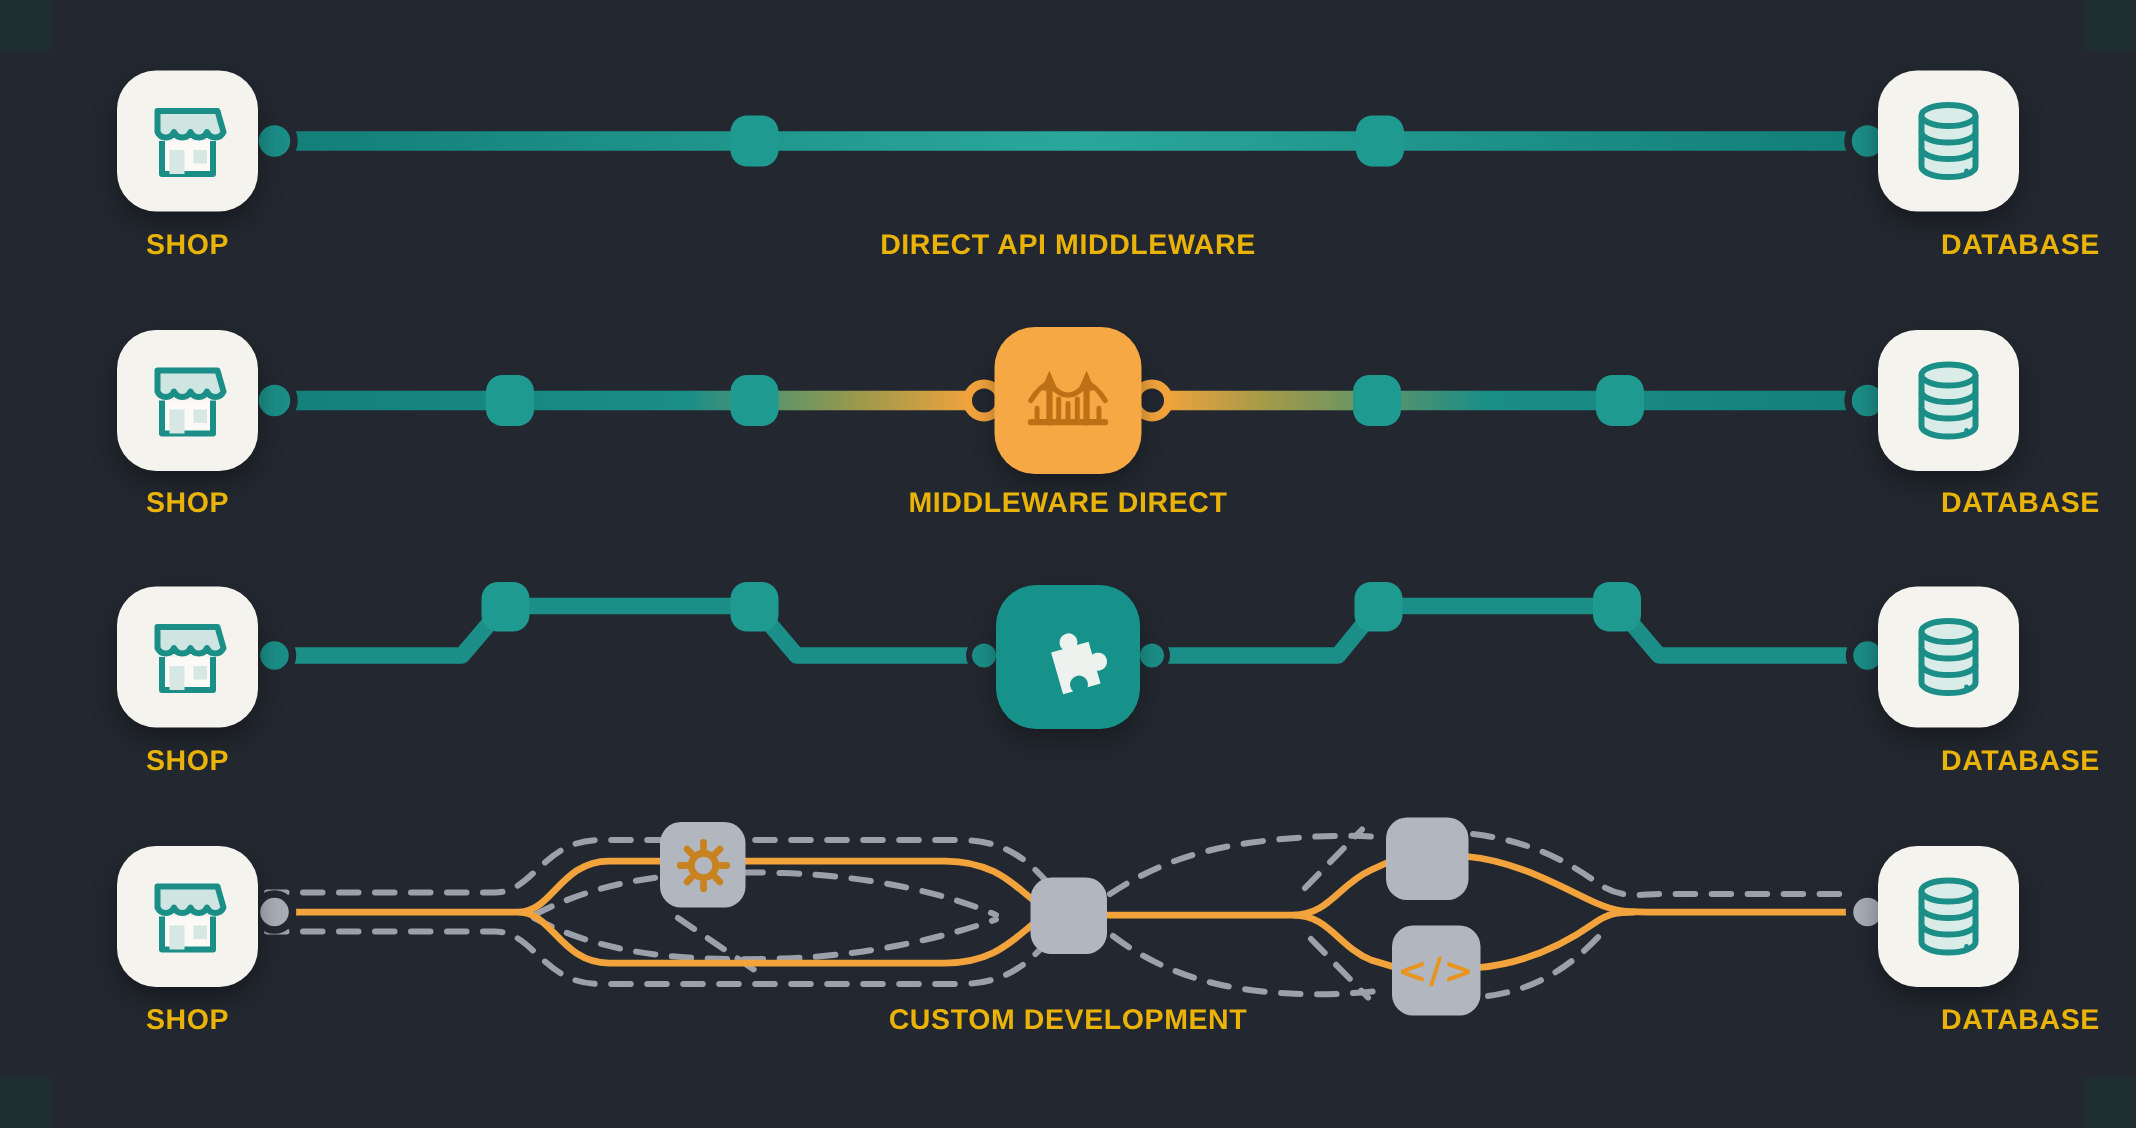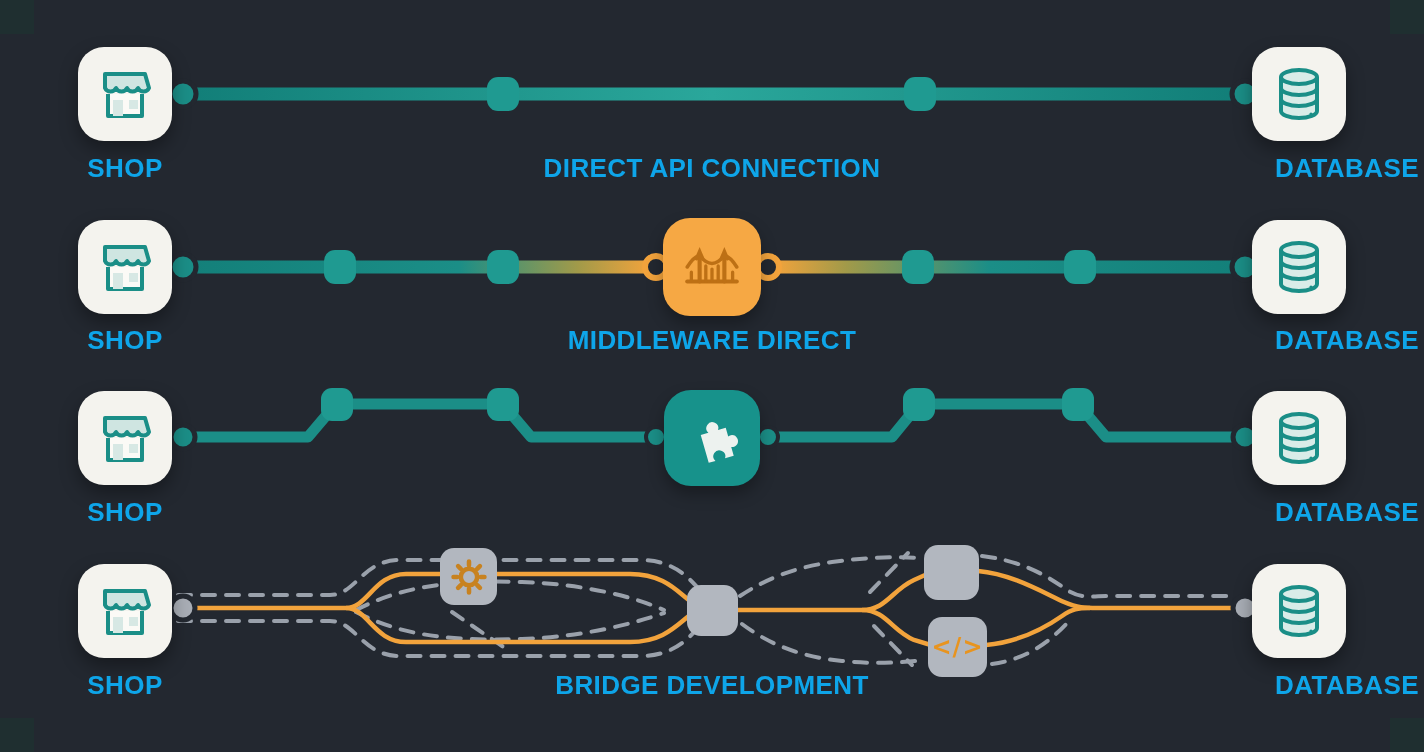--- a/index.html
+++ b/index.html
@@ -19,21 +19,21 @@
   .hub-bridge{left:663px;top:218px;width:98px;height:98px;background:#f6a844;border-radius:27px;}
   .hub-plugin{left:664px;top:390px;width:96px;height:96px;background:#17928b;border-radius:27px;}
   .mini{position:absolute;background:#b2b7bf;border-radius:14px;display:flex;
         align-items:center;justify-content:center;z-index:3;}
   .mini-gear{left:440px;top:548px;width:57px;height:57px;}
   .mini-hub{left:687px;top:585px;width:51px;height:51px;}
   .mini-plain{left:924px;top:545px;width:55px;height:55px;}
   .mini-code{left:928px;top:617px;width:59px;height:60px;}
   .code-glyph{color:#e8941f;font:700 24px "DejaVu Sans",sans-serif;letter-spacing:1px;}
 
-  .lbl{position:absolute;color:#0ea5e9;font-weight:700;font-size:26px;letter-spacing:.4px;
+  .lbl{position:absolute;color:#eab308;font-weight:700;font-size:19px;letter-spacing:.4px;
        text-align:center;white-space:nowrap;z-index:4;}
   .node-lbl{width:200px;}
   .row-title{left:0;width:1424px;}
   .shop-lbl{left:25px;}
   .db-lbl{left:1247px;}
   .y1{top:153px}.y2{top:325px}.y3{top:497px}.y4{top:670px}
   .sq1{top:47px}.sq2{top:220px}.sq3{top:391px}.sq4{top:564px}
   .shop-x{left:78px}.db-x{left:1252px}
 </style>
 </head>
@@ -149,21 +149,21 @@
       <path d="M14 15 V49 a18 7 0 0 0 36 0 V15" fill="#d9ece8"></path>
       <ellipse cx="32" cy="15" rx="18" ry="7" fill="#d9ece8"></ellipse>
       <path d="M14 26 a18 7 0 0 0 36 0"></path>
       <path d="M14 37 a18 7 0 0 0 36 0"></path>
       <circle cx="44" cy="31" r="1.6" fill="#1a8e87" stroke="none"></circle>
       <circle cx="44" cy="42" r="1.6" fill="#1a8e87" stroke="none"></circle>
       <circle cx="44" cy="52" r="1.6" fill="#1a8e87" stroke="none"></circle>
     </svg>
   </div>
   <div class="lbl node-lbl db-lbl y1">DATABASE</div>
-  <div class="lbl row-title y1">DIRECT API CONNECTION</div>
+  <div class="lbl row-title y1">DIRECT API MIDDLEWARE</div>
 
   <div class="node shop-x sq2">
     <svg viewBox="0 0 64 64" fill="none" stroke="#1a8e87" stroke-width="4" stroke-linejoin="round">
       <path d="M12 12 H52 L56 26 a6 6 0 0 1 -11 0 a6 6 0 0 1 -11 0 a6 6 0 0 1 -11 0 a6 6 0 0 1 -11 0 Z" fill="#cfe5e1"></path>
       <path d="M15 32 V54 H49 V32" fill="#fbfaf6"></path>
       <rect x="20" y="38" width="10" height="16" fill="#d7e8e4" stroke="none"></rect>
       <rect x="36" y="38" width="9" height="9" fill="#d7e8e4" stroke="none"></rect>
     </svg>
   </div>
   <div class="lbl node-lbl shop-lbl y2">SHOP</div>
@@ -251,15 +251,15 @@
       <path d="M14 15 V49 a18 7 0 0 0 36 0 V15" fill="#d9ece8"></path>
       <ellipse cx="32" cy="15" rx="18" ry="7" fill="#d9ece8"></ellipse>
       <path d="M14 26 a18 7 0 0 0 36 0"></path>
       <path d="M14 37 a18 7 0 0 0 36 0"></path>
       <circle cx="44" cy="31" r="1.6" fill="#1a8e87" stroke="none"></circle>
       <circle cx="44" cy="42" r="1.6" fill="#1a8e87" stroke="none"></circle>
       <circle cx="44" cy="52" r="1.6" fill="#1a8e87" stroke="none"></circle>
     </svg>
   </div>
   <div class="lbl node-lbl db-lbl y4">DATABASE</div>
-  <div class="lbl row-title y4">BRIDGE DEVELOPMENT</div>
+  <div class="lbl row-title y4">CUSTOM DEVELOPMENT</div>
 
 </div>
 
 </body></html>

